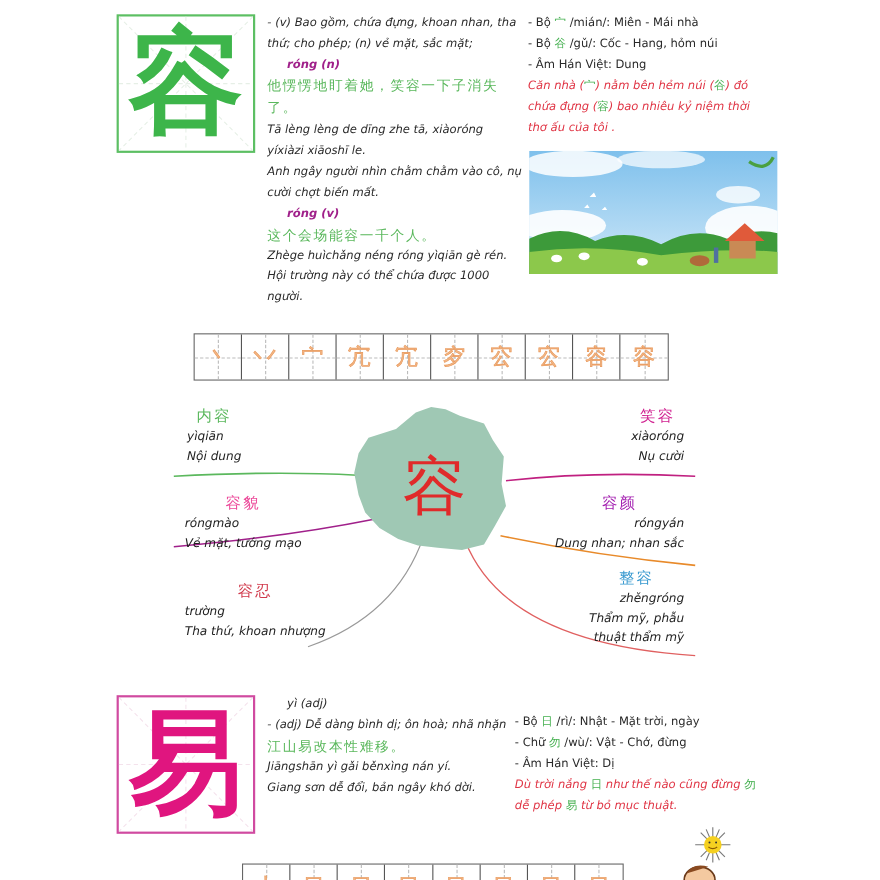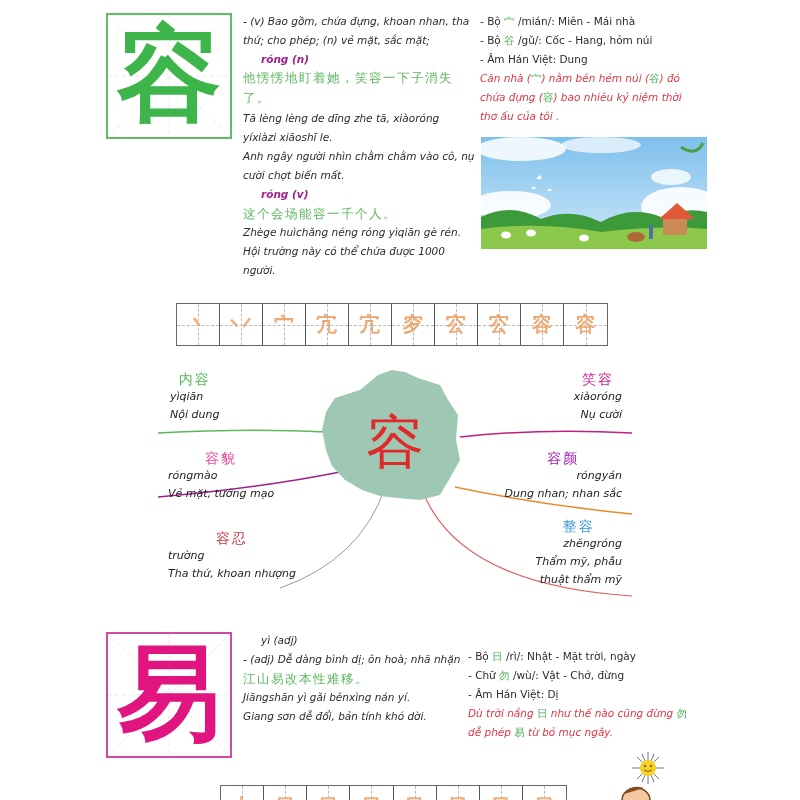--- a/index.html
+++ b/index.html
@@ -194,29 +194,29 @@
     <line x1="63" y1="0" x2="63" y2="126" stroke="#f4e2ec" stroke-width="1" stroke-dasharray="4 3"></line>
   </svg>
   <div class="glyph" style="font-size:104px; color:#e0157f; font-weight:bold;">易</div>
 </div>
 
 <div class="abs txt" style="left:243px; top:631px; width:232px;">
   <div style="padding-left:18px;">yì (adj)</div>
   <div>- (adj) Dễ dàng bình dị; ôn hoà; nhã nhặn</div>
   <div class="cn-green">江山易改本性难移。</div>
   <div>Jiāngshān yì gǎi běnxìng nán yí.</div>
-  <div>Giang sơn dễ đổi, bản tính khó dời.</div>
+  <div>Giang sơn dễ đổi, bản ngây khó dời.</div>
 </div>
 
 <div class="abs txt" style="left:468px; top:631px; width:220px; font-style:normal;margin-top:16px;">
   <div><span>- Bộ </span><span class="green-inline">日</span><span> /rì/: Nhật - Mặt trời, ngày</span></div>
   <div><span>- Chữ </span><span class="green-inline">勿</span><span> /wù/: Vật - Chớ, đừng</span></div>
   <div>- Âm Hán Việt: Dị</div>
   <div class="red" style="font-style:italic;">
-    <span>Dù trời nắng </span><span class="green-inline">日</span><span> như thế nào cũng đừng </span><span class="green-inline">勿</span><span> dễ phép </span><span class="green-inline">易</span><span> từ bỏ mục ngây.</span>
+    <span>Dù trời nắng </span><span class="green-inline">日</span><span> như thế nào cũng đừng </span><span class="green-inline">勿</span><span> dễ phép </span><span class="green-inline">易</span><span> từ bỏ mục thuật.</span>
   </div>
 </div>
 
 <div class="stroke-row" style="left:220px; top:785px; width:347px; height:43px;">
   <div class="stroke-cell" style="width:43.4px;">
       <i class="vdash"></i>
       <span>丨</span>
     </div>
   <div class="stroke-cell" style="width:43.4px;">
       <i class="vdash"></i>

